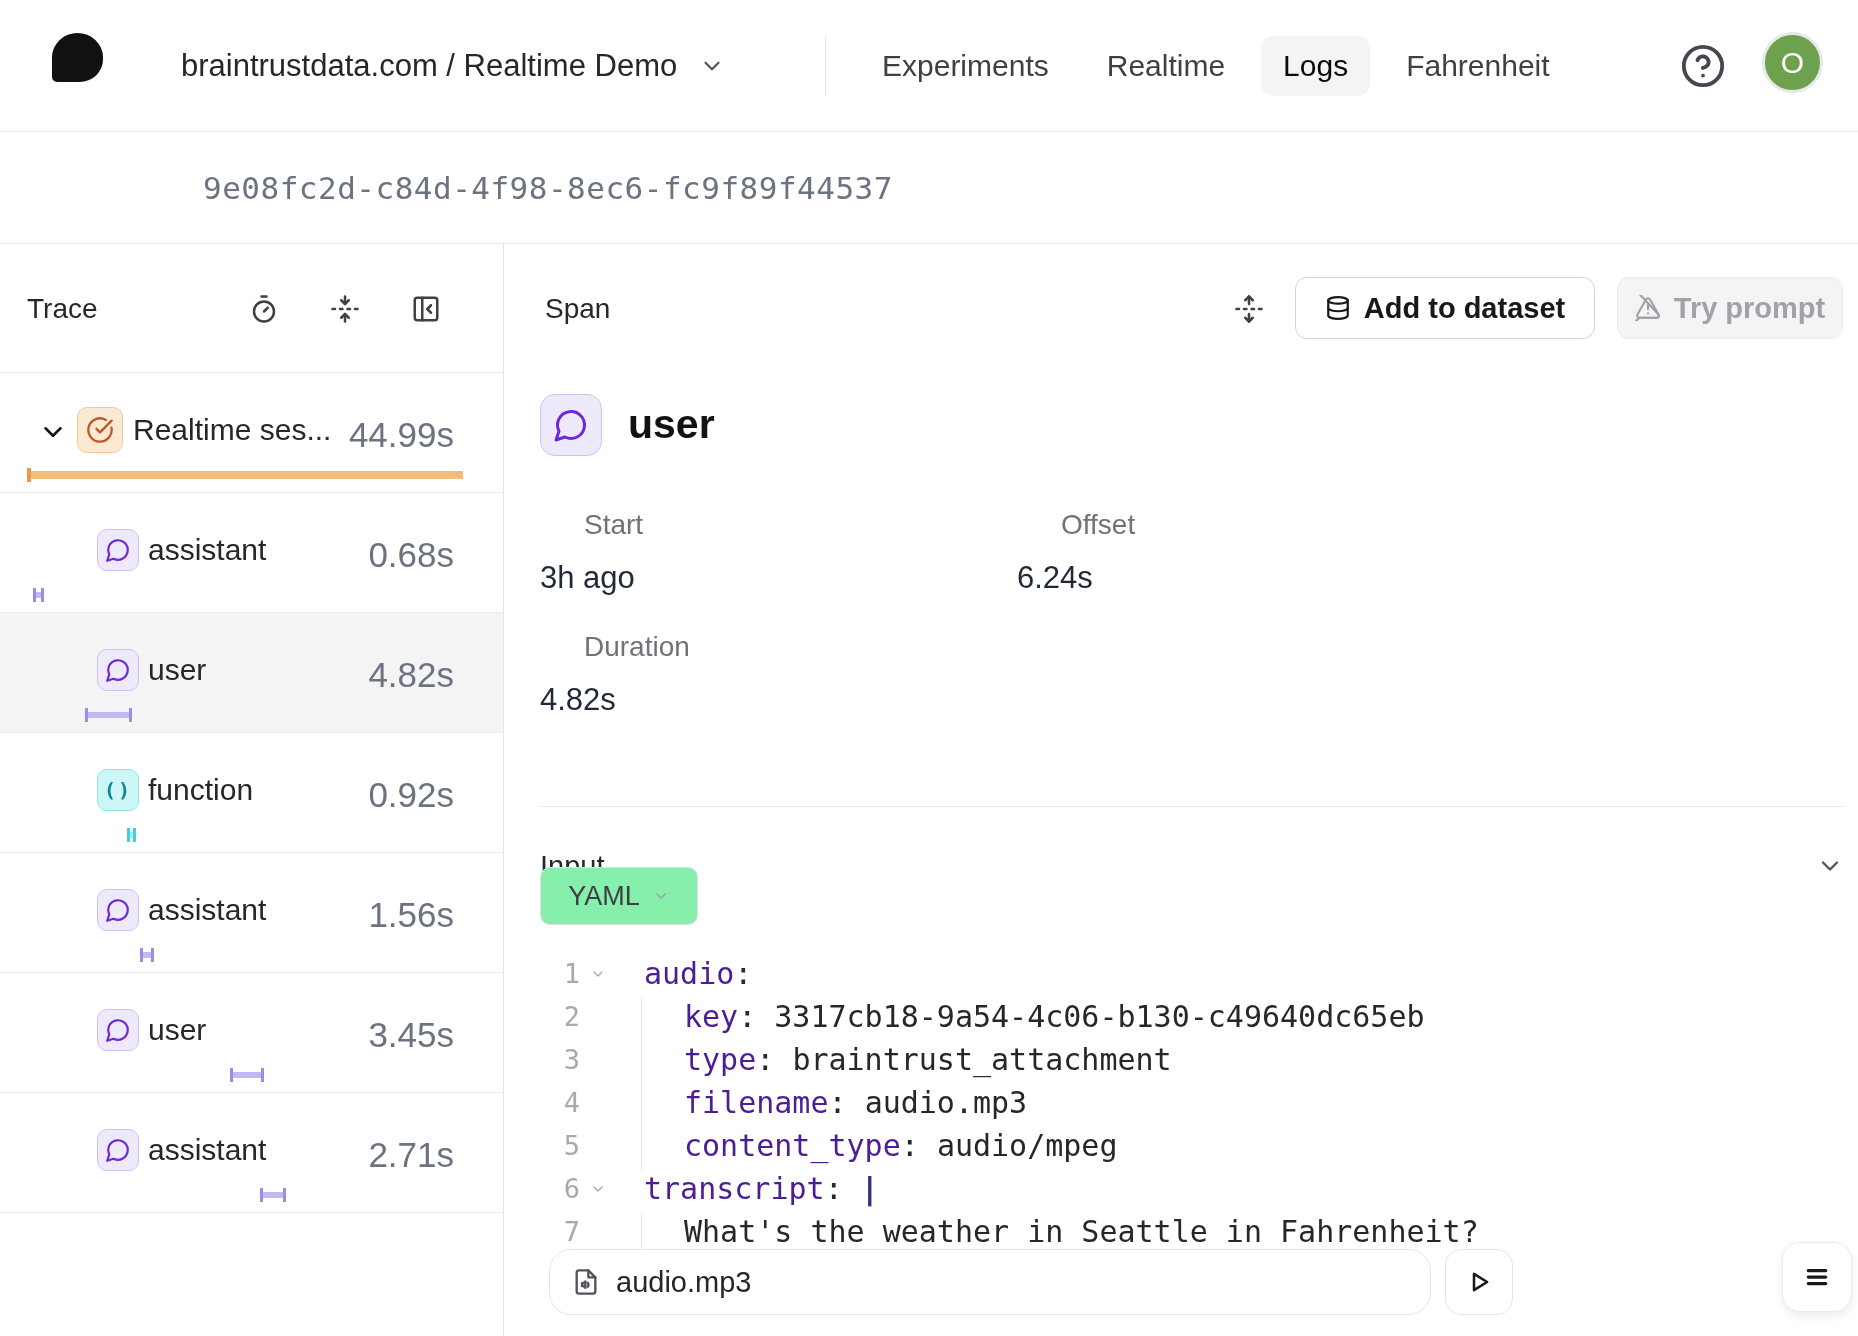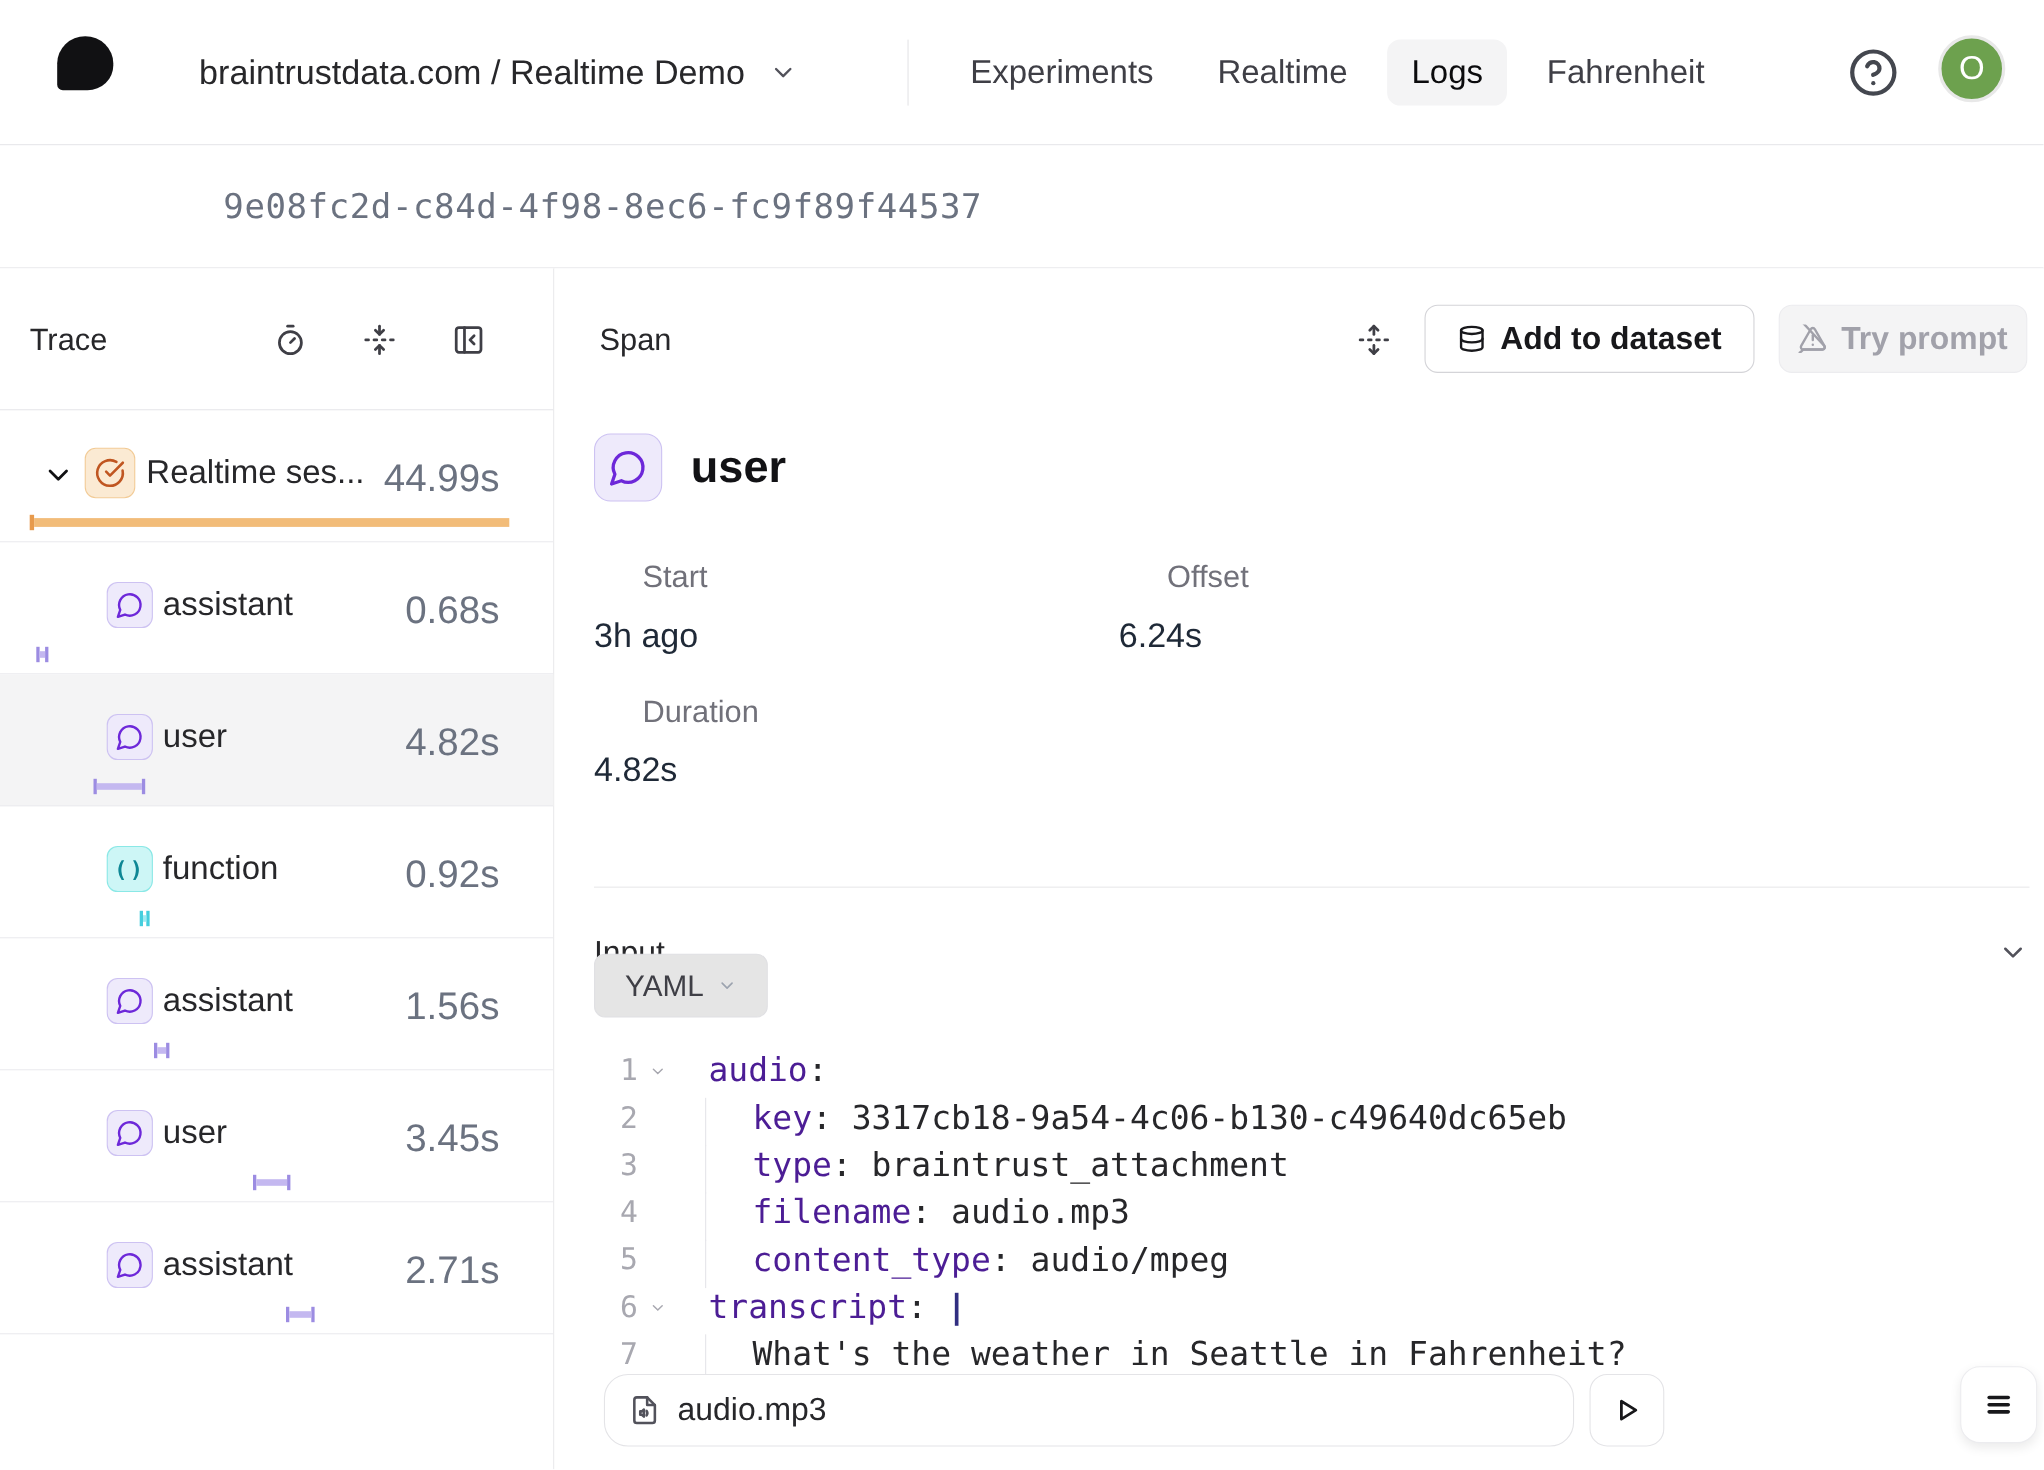--- a/index.html
+++ b/index.html
@@ -88,21 +88,21 @@
                display:flex; align-items:center; justify-content:center; }
   .span-name { position:absolute; left:124px; top:157px; font-size:41px; font-weight:700; color:#121215; }
 
   .fld-label { position:absolute; font-size:28px; color:#71717A;margin-left:44px; }
   .fld-value { position:absolute; font-size:31px; font-weight:500; color:#1F2937; }
 
   .input-divider { position:absolute; left:36px; top:562px; width:1305px; height:1px; background:#E8E8EA; }
   .input-label { position:absolute; left:36px; top:606px; font-size:29px; font-weight:500; color:#27272A; }
   .input-chev { position:absolute; left:1312px; top:608px; color:#52525B; cursor:pointer; }
   .fmt-btn { position:absolute; left:36px; top:623px; width:158px; height:58px; border:1px solid #E0E0E3;
-             border-radius:10px; background:#e5e5e5; display:flex; align-items:center; justify-content:center;
+             border-radius:10px; background:#86efac; display:flex; align-items:center; justify-content:center;
              gap:12px; font-size:27px; font-weight:500; color:#3F3F46; cursor:pointer; }
   .fmt-btn .chev { color:#9CA3AF; }
 
   .codeblock { position:absolute; left:0; top:708px; width:1354px;
                font-family:"DejaVu Sans Mono", monospace; }
   .cline { display:flex; height:43px; align-items:center; white-space:pre; }
   .ln { width:76px; text-align:right; font-size:27px; color:#A8A8B0; }
   .foldslot { width:24px; margin-left:6px; display:flex; justify-content:center; color:#A8A8B0; }
   .ctext { position:relative; padding-left:34px; font-size:30px; color:#27272A; }
   .cline.indent .ctext { padding-left:74px; }

